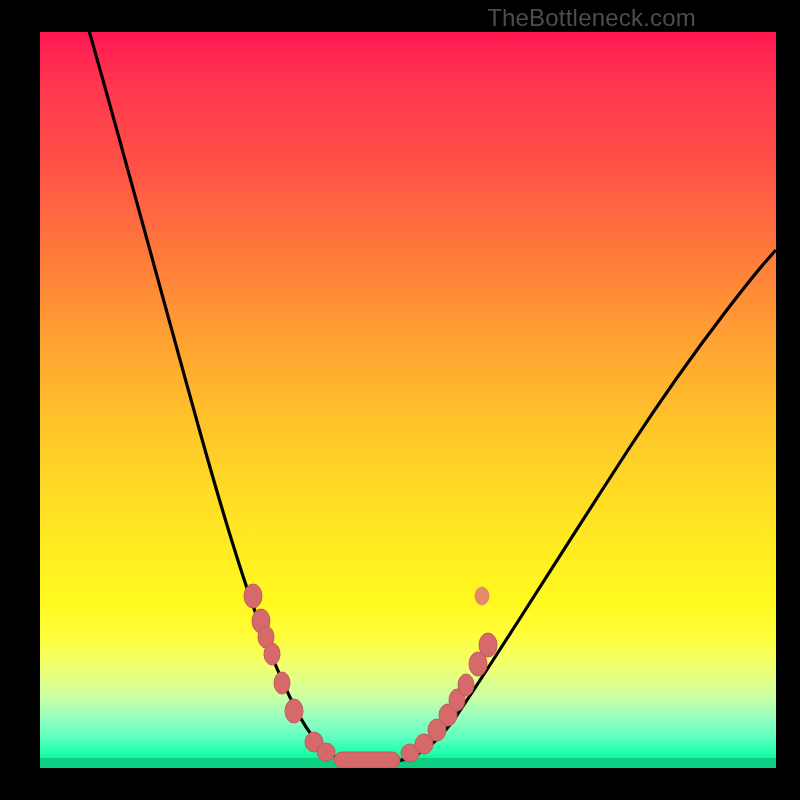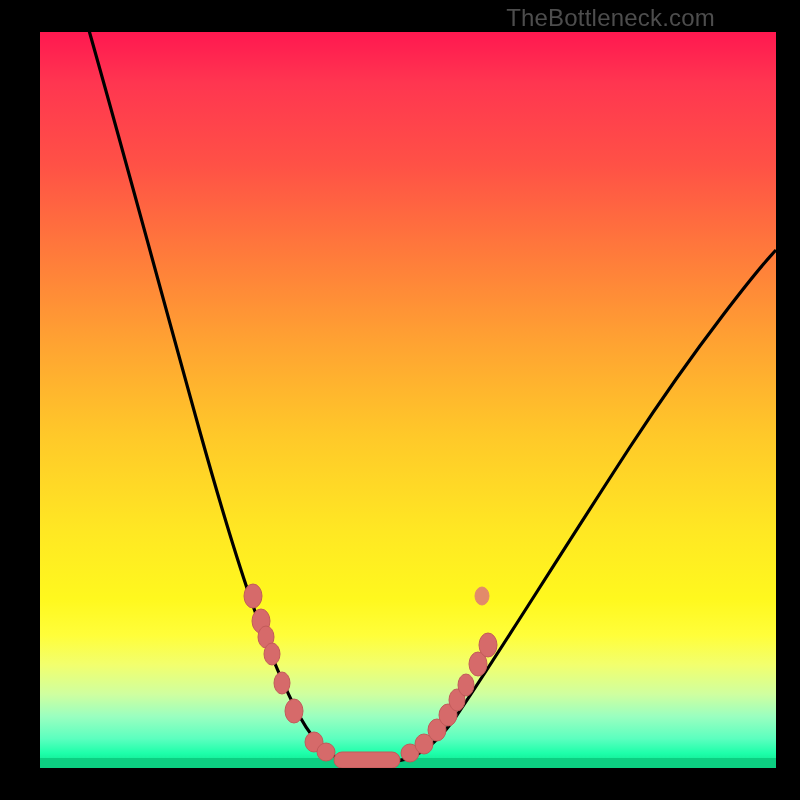--- a/index.html
+++ b/index.html
@@ -9,21 +9,20 @@
     height: 800px;
     overflow: hidden;
     background: #000;
     font-family: Arial, Helvetica, sans-serif;
   }
   .frame {
     position: relative;
     width: 708px;
     height: 800px;
     background: #000;
-    padding-left: 19px;
   }
   .plot-area {
     position: absolute;
     left: 40px;
     top: 32px;
     width: 736px;
     height: 736px;
     background: linear-gradient(
       to bottom,
       #ff1850 0%,

